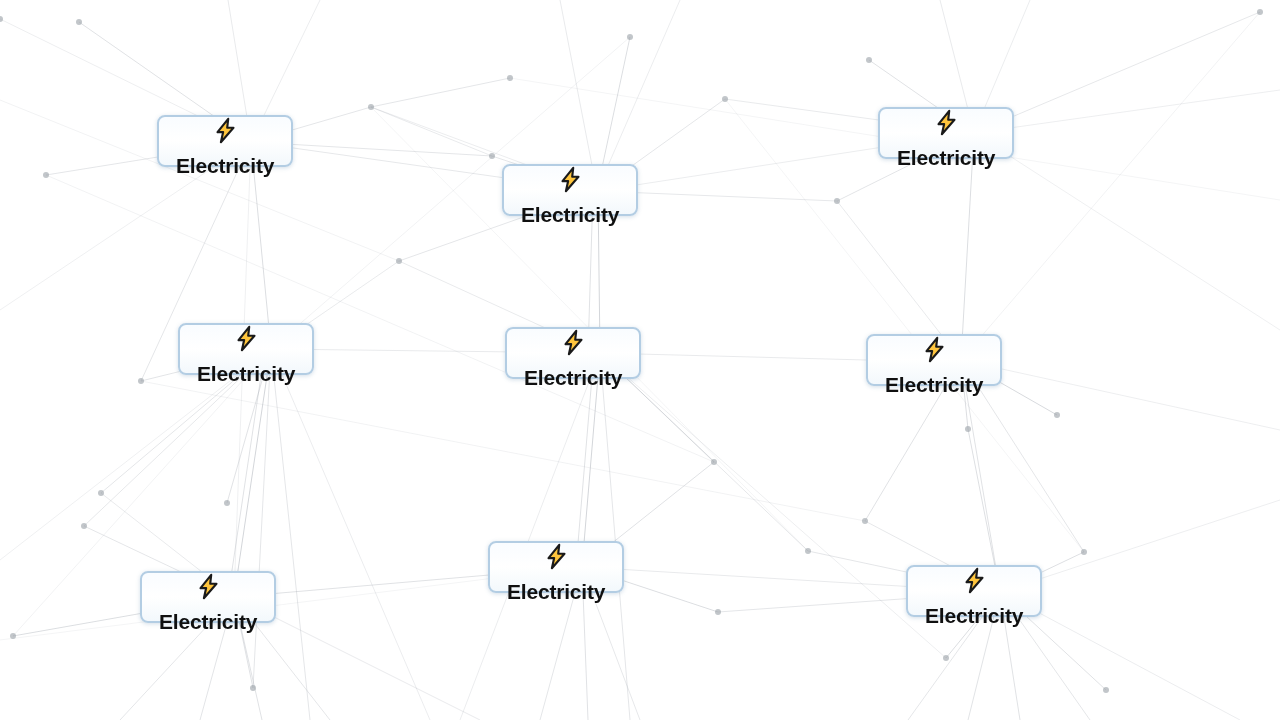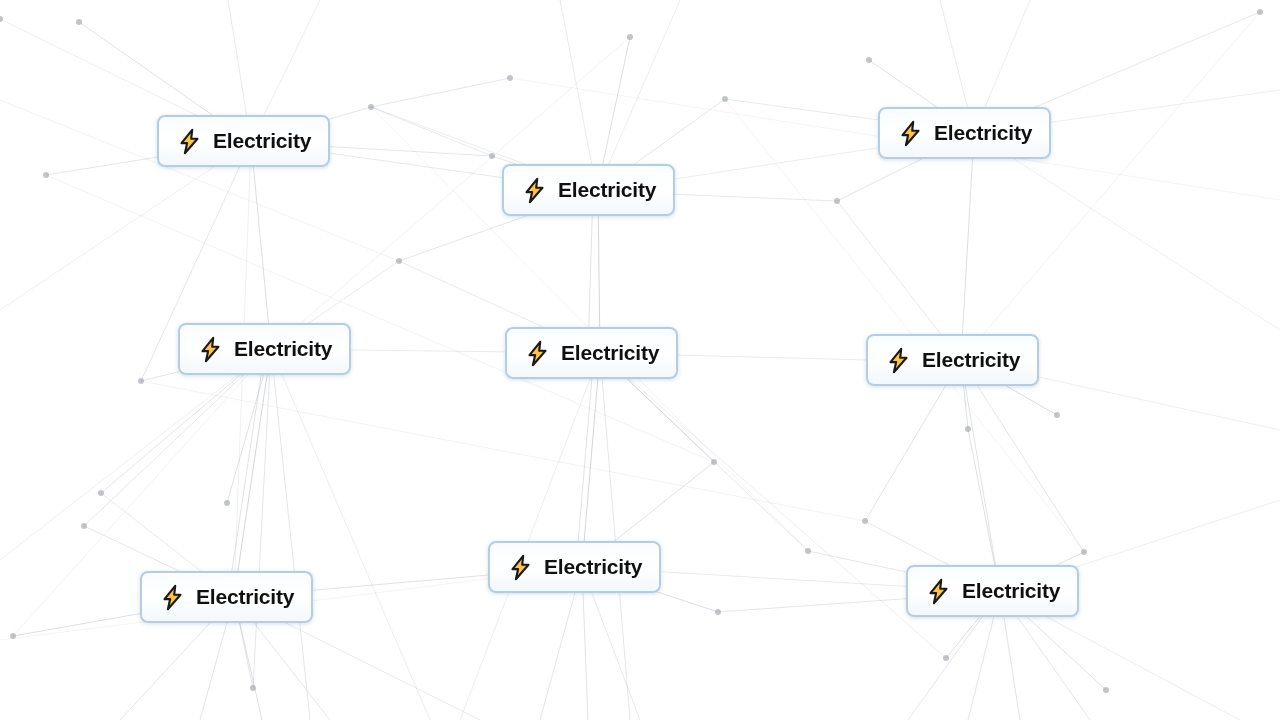--- a/index.html
+++ b/index.html
@@ -29,20 +29,21 @@
     gap: 10px;
     height: 52px;
     padding: 0 17px;
     box-sizing: border-box;
     background: linear-gradient(to bottom, var(--tile-bg-top, #f9fcff) 0%, #ffffff 50%, var(--tile-bg-bottom, #f4f9fd) 100%);
     border: 2px solid var(--tile-border, #b3cde3);
     border-radius: 8px;
     box-shadow: 0 1px 4px rgba(110, 145, 180, 0.30);
     cursor: grab;
     user-select: none;
+    flex-direction: column;
   }
   .tile .label {
     font-size: 21px;
     font-weight: 700;
     letter-spacing: -0.2px;
     color: var(--tile-text, #101010);
     white-space: nowrap;
   }
   .tile .bolt {
     display: inline-flex;

